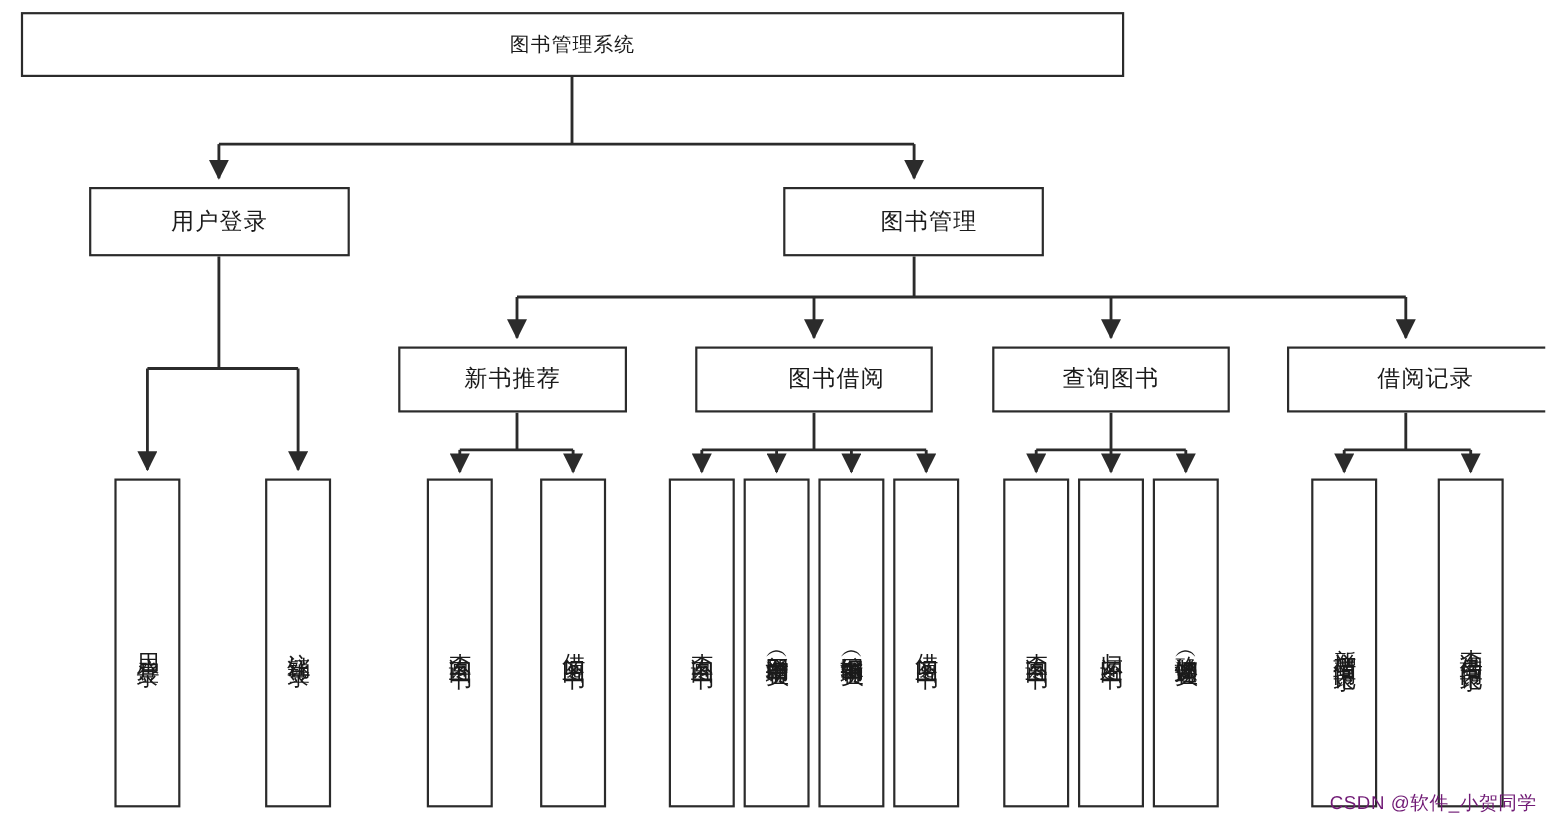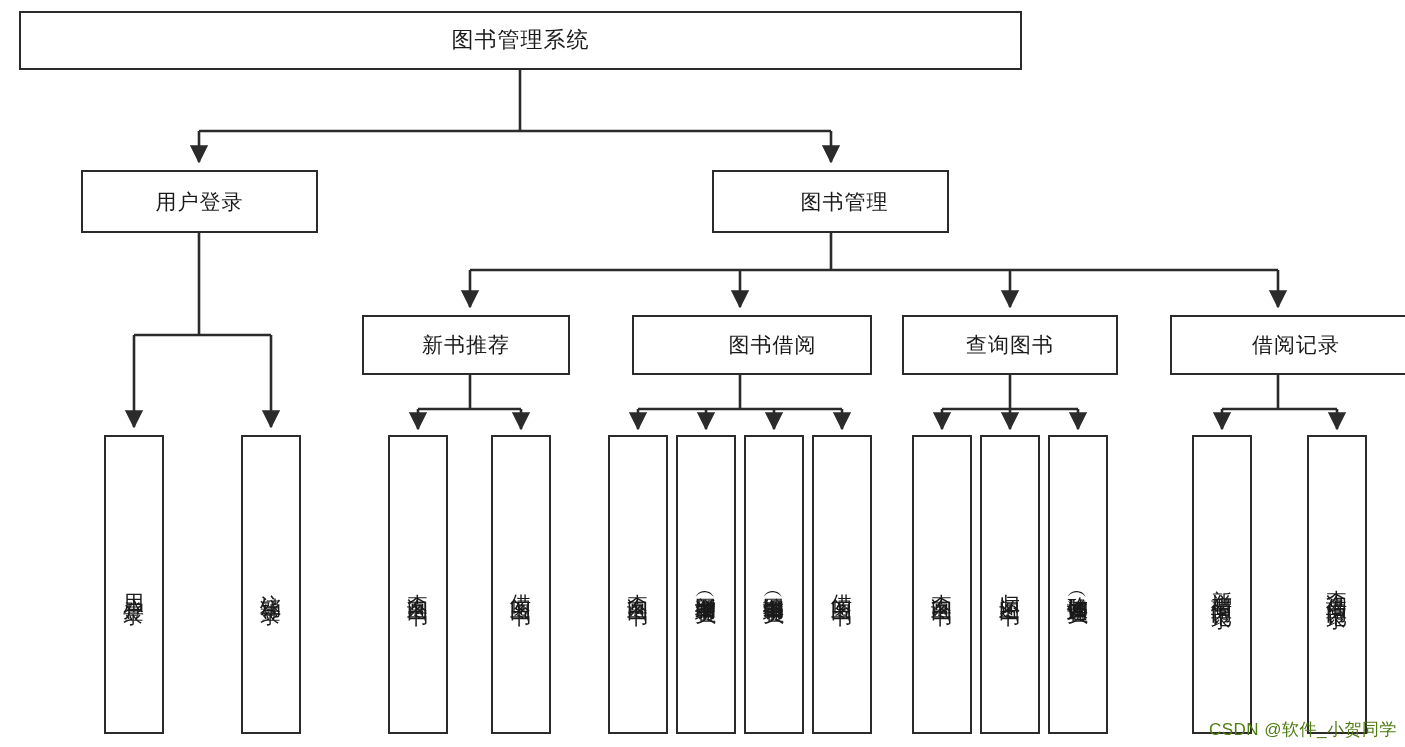--- a/index.html
+++ b/index.html
@@ -27,21 +27,21 @@
     justify-content: center;
     color: #1a1a1a;
   }
   .node.horiz {
     font-size: 21px;
     letter-spacing: 1px;
     line-height: 1.2;
     text-align: center;
   }
   .node.root {
-    font-size: 22px;
+    font-size: 18px;
   }
   .node.vert {
     writing-mode: vertical-rl;
     text-orientation: upright;
     font-size: 21px;
     letter-spacing: 4px;
     line-height: 1.1;
     padding: 4px 0;
     white-space: nowrap;
     overflow: hidden;
@@ -55,21 +55,21 @@
     top: 0;
     width: 1405px;
     height: 747px;
     pointer-events: none;
   }
   .watermark {
     position: absolute;
     right: 8px;
     bottom: 6px;
     font-size: 17px;
-    color: #4d7c0f;
+    color: #701a75;
     white-space: nowrap;
     letter-spacing: 0.5px;
   }
 </style>
 </head>
 <body>
 
 <div id="canvas">
 
   <svg class="edges" viewBox="0 0 1405 747" xmlns="http://www.w3.org/2000/svg">
@@ -121,21 +121,21 @@
       <path d="M 1337 409 L 1337 429" marker-end="url(#arrow)"></path>
     </g>
   </svg>
 
   <div class="node horiz root" style="left:19px; top:11px; width:1003px; height:59px;">图书管理系统</div>
 
   <div class="node horiz" style="left:81px; top:170px; width:237px; height:63px;">用户登录</div>
   <div class="node horiz" style="left:712px; top:170px; width:237px; height:63px;padding-left:28px;">图书管理</div>
 
   <div class="node horiz" style="left:362px; top:315px; width:208px; height:60px;">新书推荐</div>
-  <div class="node horiz" style="left:632px; top:315px; width:240px; height:60px;padding-left:41px;">图书借阅</div>
+  <div class="node horiz" style="left:632px; top:315px; width:216px; height:60px;padding-left:41px;">图书借阅</div>
   <div class="node horiz" style="left:902px; top:315px; width:216px; height:60px;">查询图书</div>
   <div class="node horiz" style="left:1170px; top:315px; width:252px; height:60px;">借阅记录</div>
 
   <div class="node vert" style="left:104px; top:435px; width:60px; height:299px;">用户登录</div>
   <div class="node vert" style="left:241px; top:435px; width:60px; height:299px;">注销登录</div>
 
   <div class="node vert" style="left:388px; top:435px; width:60px; height:299px;">查询图书</div>
   <div class="node vert" style="left:491px; top:435px; width:60px; height:299px;">借阅图书</div>
 
   <div class="node vert" style="left:608px; top:435px; width:60px; height:299px;">查询图书</div>

